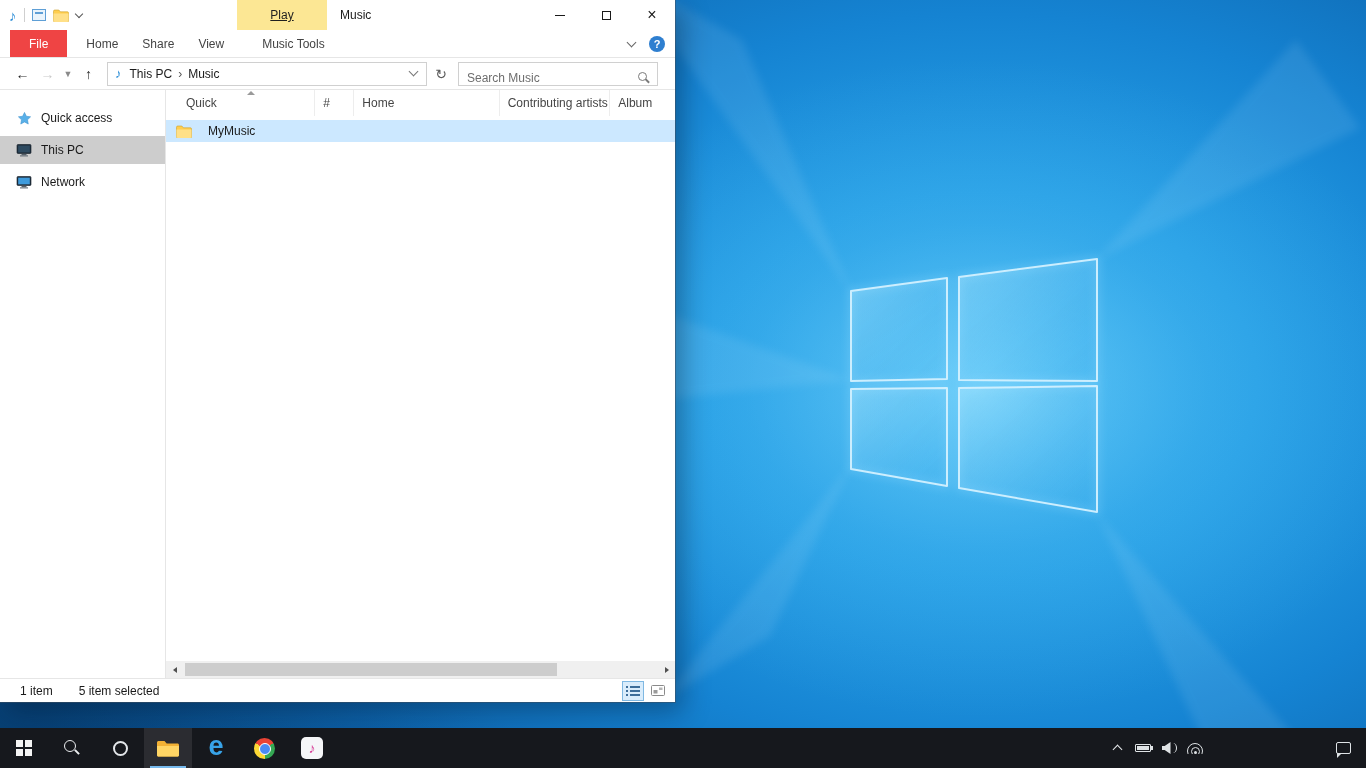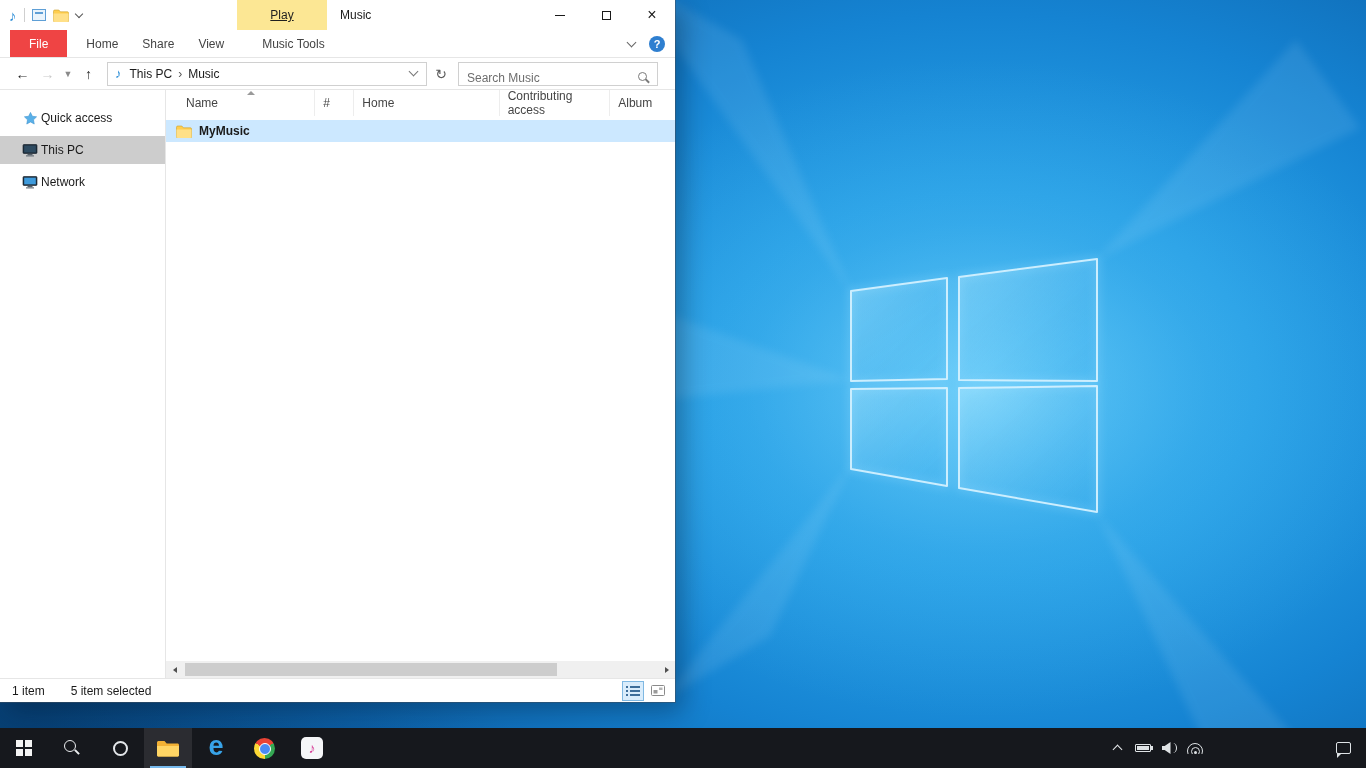--- a/index.html
+++ b/index.html
@@ -56,48 +56,48 @@
   .refresh-btn { width:24px; height:24px; display:flex; align-items:center; justify-content:center; color:#5a5a5a; font-size:14px; margin-left:2px; }
   .searchbox { margin-left:5px; width:200px; height:24px; border:1px solid #d0d0d0; display:flex; align-items:flex-end; padding:10px 6px 0 8px; background:#fff; }
   .search-input { border:none; outline:none; flex:1; font:inherit; color:#333; min-width:0; background:transparent; }
   .search-input::placeholder { color:#6e6e6e; opacity:1; }
   .lens { position:relative; width:14px; height:14px; flex:0 0 auto; }
   .lens::before { content:""; position:absolute; left:1px; top:1px; width:7px; height:7px; border:1.4px solid #7a7a7a; border-radius:50%; }
   .lens::after { content:""; position:absolute; left:8px; top:9px; width:5px; height:1.5px; background:#7a7a7a; transform:rotate(45deg); }
 
   .body-area { position:relative; height:588px; display:flex; background:#fff; }
   .sidebar { width:166px; border-right:1px solid #e6e6e6; padding-top:14px; display:flex; flex-direction:column; gap:4px; }
-  .side-item { height:28px; display:flex; align-items:center; padding-left:22px; gap:3px; }
+  .side-item { height:28px; display:flex; align-items:center; padding-left:16px; gap:9px; }
   .side-item.selected { background:#cdcdcd; }
   .side-icon { width:16px; display:flex; justify-content:center; flex:0 0 16px; }
 
   .main { flex:1; position:relative; overflow:hidden; }
   .list-header { display:flex; height:26px; align-items:stretch; color:#454545; padding-left:10px; position:relative; }
   .col { display:flex; align-items:center; padding-left:8px; border-right:1px solid #ededed; }
   .col-name { width:151px; padding-left:10px; }
   .col-num { width:42px; }
   .col-title { width:158px; }
   .col-artists { width:120px; }
   .col-album { width:70px; border-right:none; }
   .sort-caret { position:absolute; top:1px; left:81px; width:0; height:0;
     border-left:4px solid transparent; border-right:4px solid transparent; border-bottom:4px solid #9a9a9a; }
   .rows { margin-top:4px; }
   .file-row { height:22px; display:flex; align-items:center; padding-left:10px; }
   .file-row.selected { background:#cce8ff; }
-  .row-name { margin-left:7px;font-weight:bold; }
+  .row-name { margin-left:16px; }
 
   .hscroll { position:absolute; left:0; right:0; bottom:0; height:17px; background:#f0f0f0; display:flex; align-items:center; }
   .hs-arrow { width:17px; height:17px; display:flex; align-items:center; justify-content:center; }
   .tri-left { width:0; height:0; border-top:3.5px solid transparent; border-bottom:3.5px solid transparent; border-right:4.5px solid #505050; }
   .tri-right { width:0; height:0; border-top:3.5px solid transparent; border-bottom:3.5px solid transparent; border-left:4.5px solid #505050; }
   .hs-track { flex:1; position:relative; height:17px; }
   .hs-thumb { position:absolute; left:2px; top:2px; width:372px; height:13px; background:#cdcdcd; }
 
   .statusbar { position:relative; height:24px; border-top:1px solid #e6e6e6; display:flex; align-items:center; background:#fff; }
-  .status-count { margin-left:12px; }
+  .status-count { margin-left:20px; }
   .status-selected { margin-left:26px; }
   .view-toggles { position:absolute; right:6px; top:0; height:100%; display:flex; align-items:center; gap:3px; }
   .view-btn { width:22px; height:20px; display:flex; align-items:center; justify-content:center; border:1px solid transparent; background:none; }
   .view-btn.active { background:#d9ecfb; border-color:#7fb8e2; }
 
   
   .taskbar { position:absolute; left:0; bottom:0; width:1366px; height:40px; background:#16181d;
     display:flex; align-items:stretch; z-index:20; }
   .tb-slot { width:48px; display:flex; align-items:center; justify-content:center; position:relative; }
   .tb-slot.active { background:rgba(255,255,255,0.09); }
@@ -269,24 +269,24 @@
             <rect x="4" y="12.4" width="8" height="1" fill="#55606a"></rect>
           </svg>
         </span>
         <span>Network</span>
       </div>
     </div>
 
     <div class="main">
       <div class="list-header">
         <span class="sort-caret"></span>
-        <div class="col col-name">Name</div>
+        <div class="col col-name">Quick</div>
         <div class="col col-num">#</div>
         <div class="col col-title">Home</div>
-        <div class="col col-artists">Contributing access</div>
+        <div class="col col-artists">Contributing artists</div>
         <div class="col col-album">Album</div>
       </div>
       <div class="rows">
         <div class="file-row selected">
           <svg width="16" height="13" viewBox="0 0 16 13">
             <path d="M0.5 2.2 C0.5 1.5 1 1 1.7 1 h4.1 l1.6 1.8 h7 c0.7 0 1.1 0.5 1.1 1.1 v8 c0 0.7 -0.5 1.1 -1.1 1.1 H1.7 C1 13 0.5 12.5 0.5 11.8 Z" fill="#ffce4f" stroke="#caa02c" stroke-width="0.6"></path>
             <path d="M0.5 4.6 h15 v7.2 c0 0.7 -0.5 1.1 -1.1 1.1 H1.6 C1 12.9 0.5 12.4 0.5 11.8 Z" fill="#ffe088"></path>
           </svg>
           <span class="row-name">MyMusic</span>
         </div>

